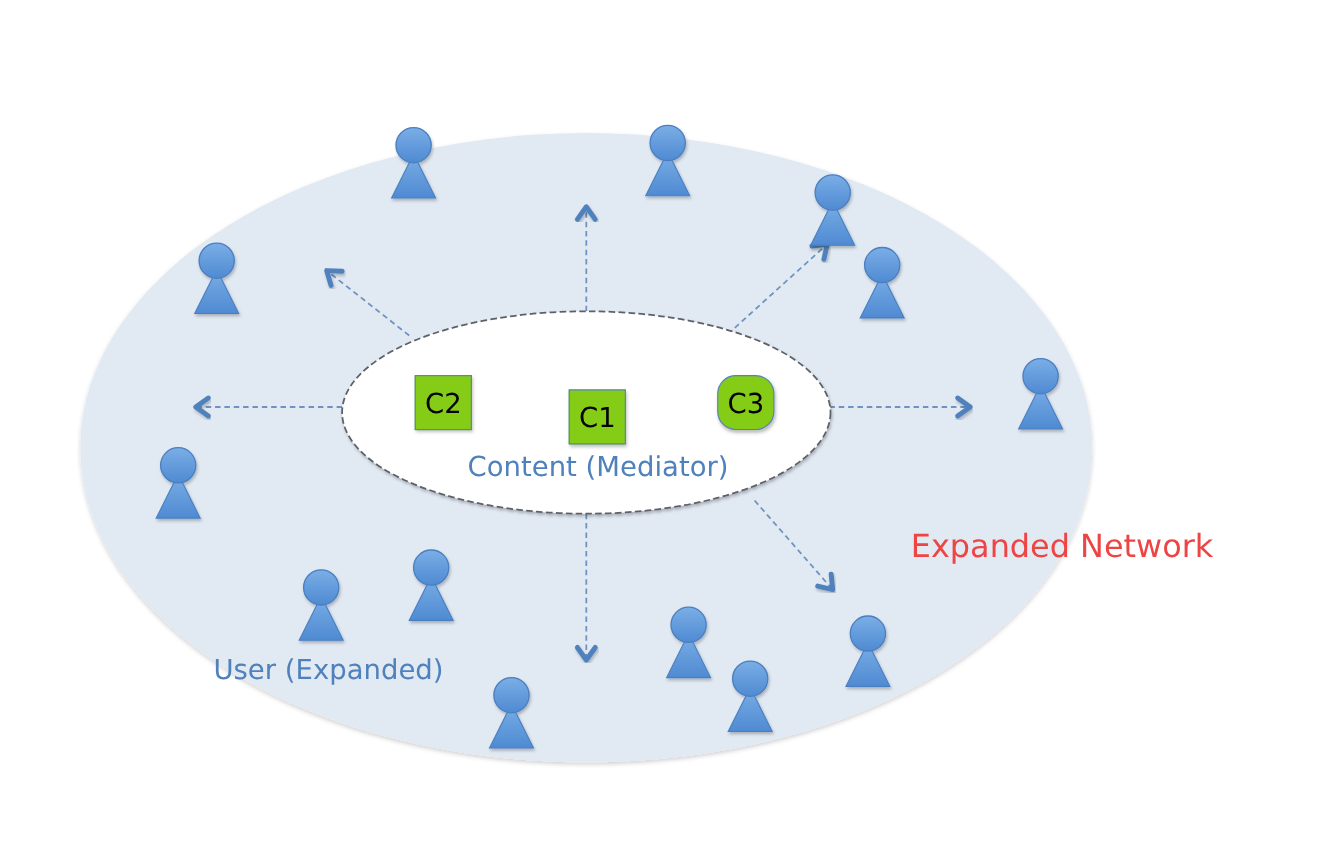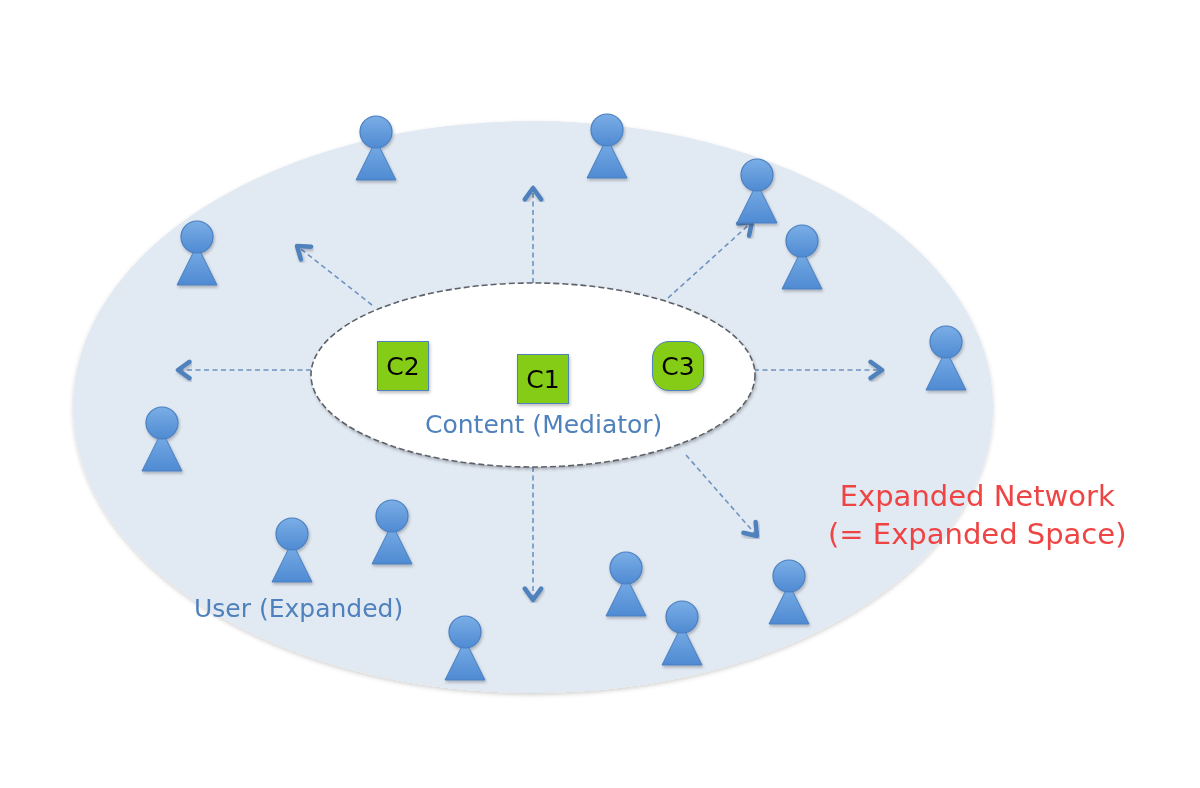--- a/index.html
+++ b/index.html
@@ -125,14 +125,13 @@
 </div>
 <div class="content-box" style="left:652px; top:341px;border-radius:17px;">
   <span>C3</span>
 </div>
 
 <div class="label-blue" style="left:413px; top:410px;margin-left:12px;">Content (Mediator)</div>
 <div class="label-blue" style="left:194px; top:594px;">User (Expanded)</div>
 
 <div class="label-black" style="left:828px; top:477px;">
   <div>Expanded Network</div>
-  <div>(= Expanded Space)</div>
 </div>
 
 </body></html>

